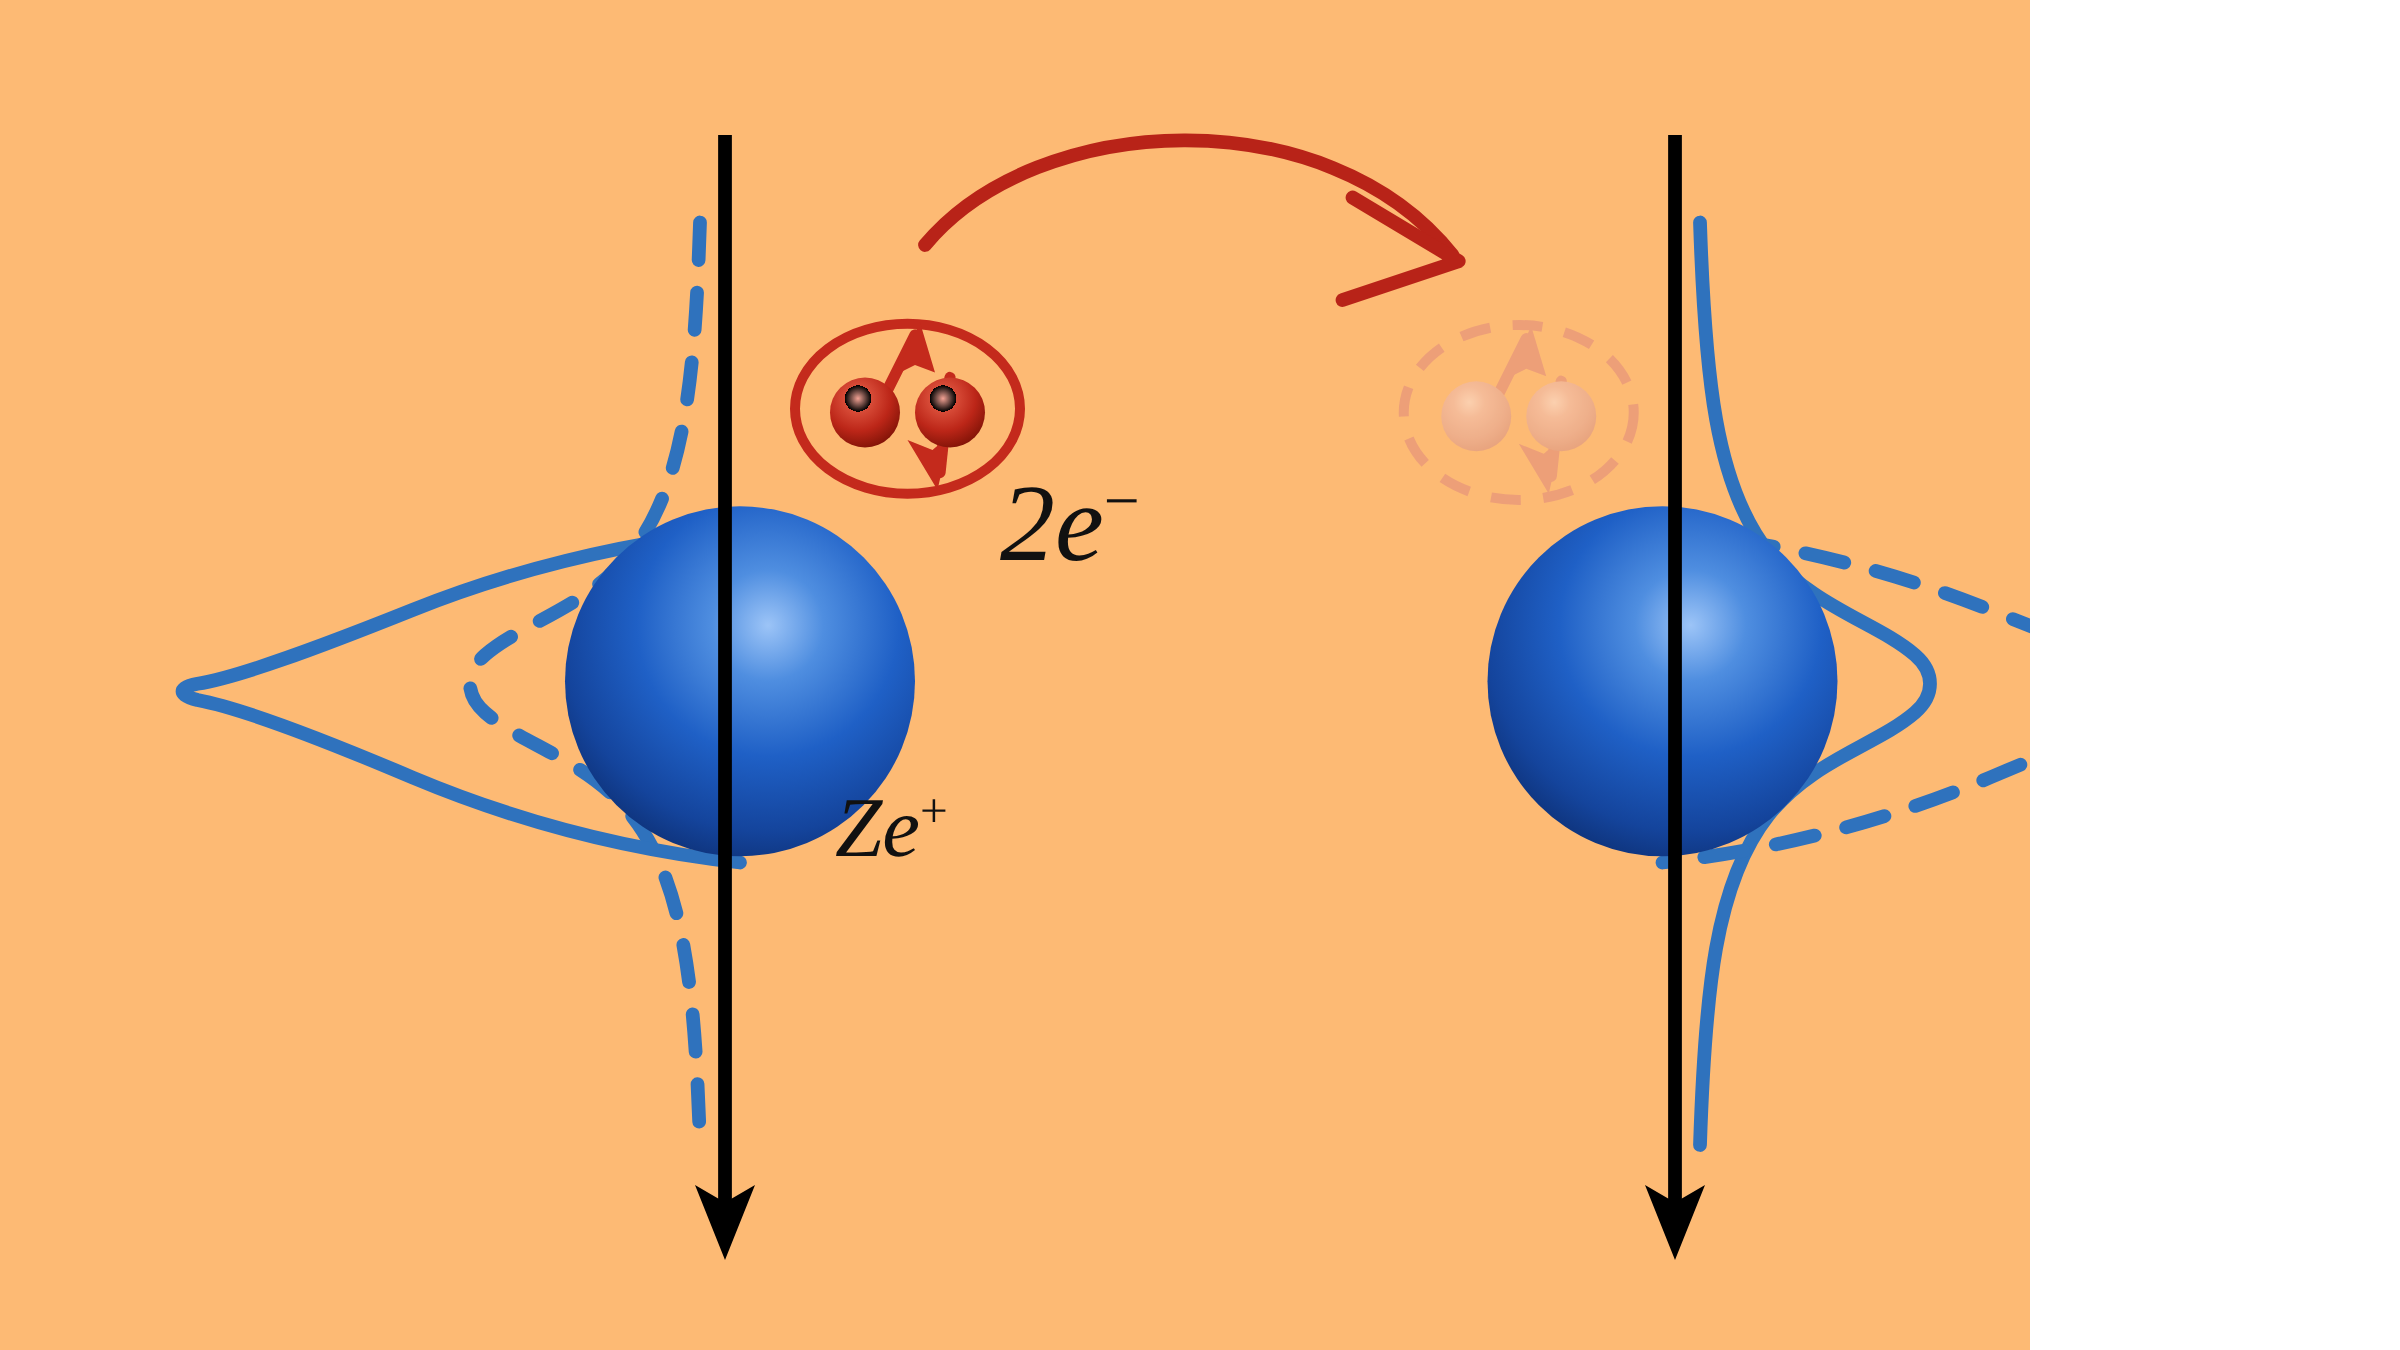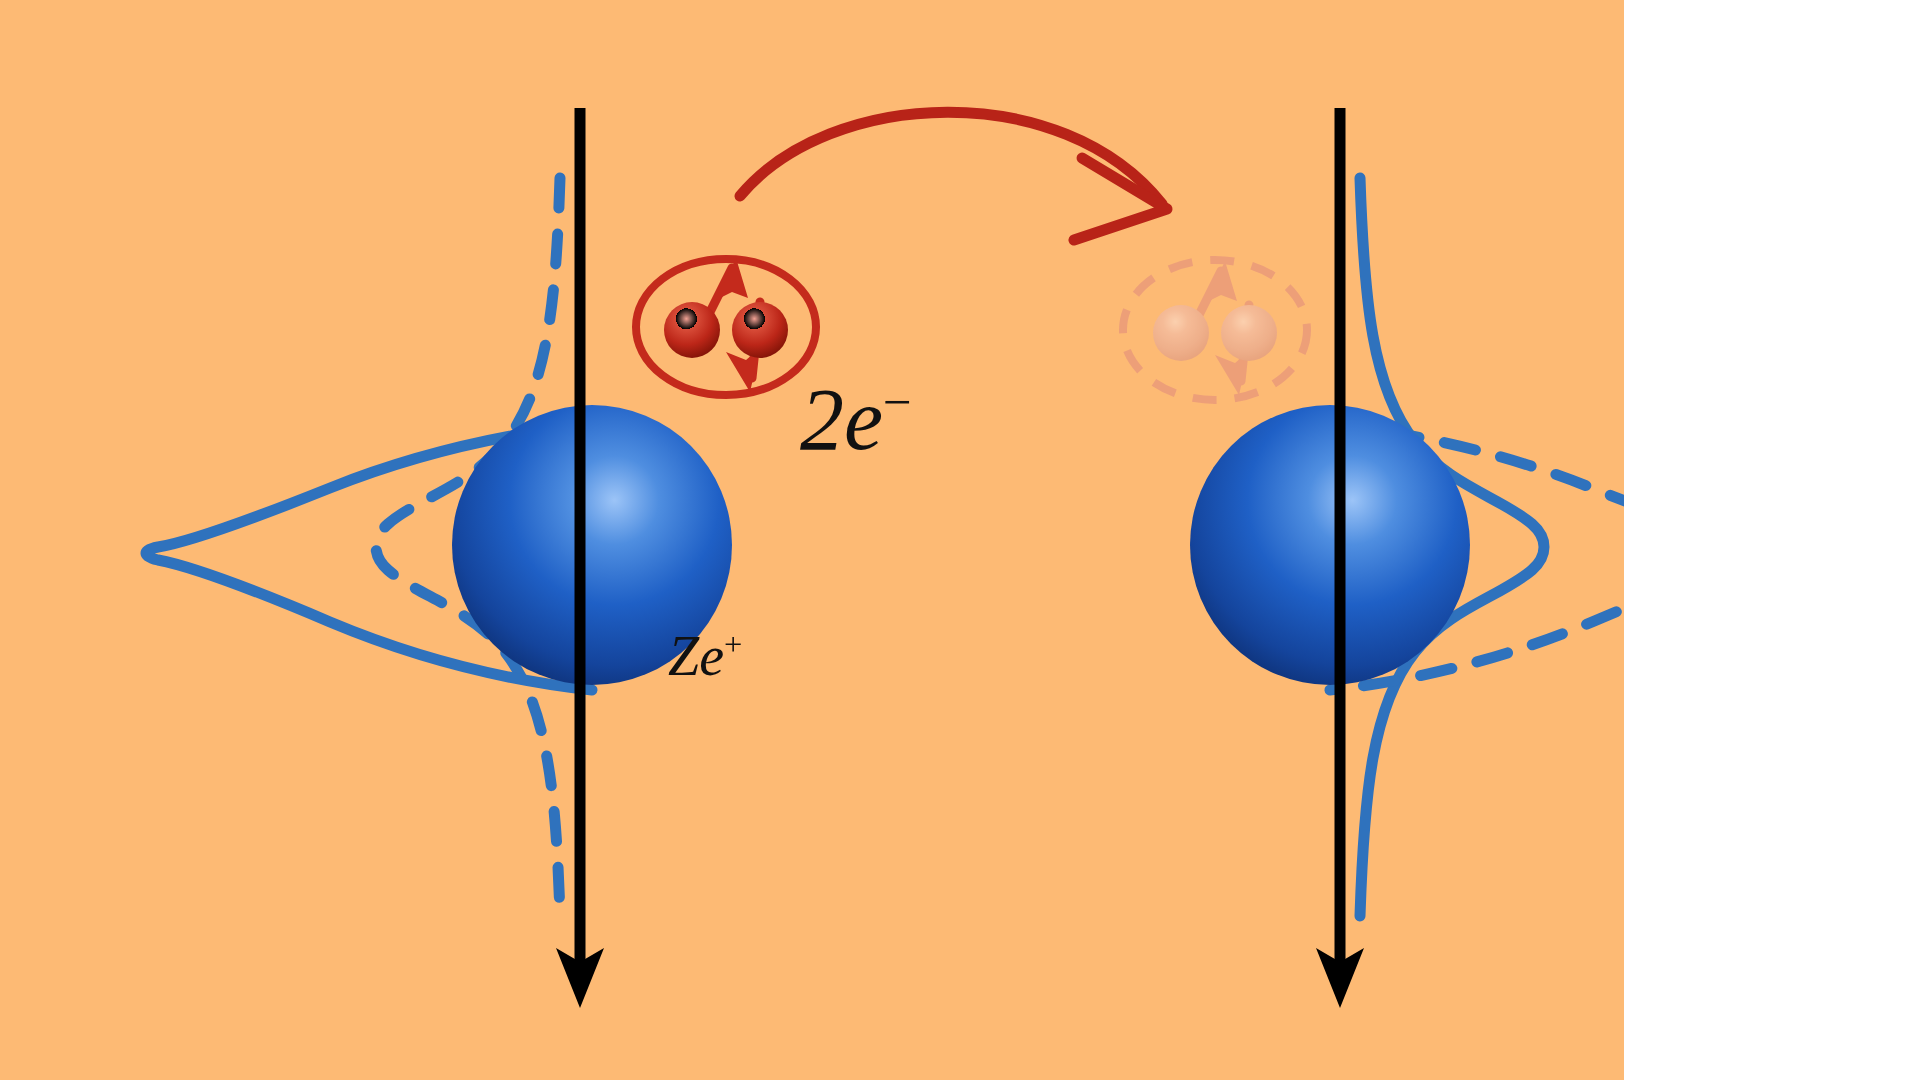--- a/index.html
+++ b/index.html
@@ -38,21 +38,21 @@
     line-height: 0;
   }
   #label-2e {
     left: 800px;
     top: 376px;
     font-size: 88px;
   }
   #label-ze {
     left: 668px;
     top: 628px;
-    font-size: 56px;
+    font-size: 68px;
   }
 </style>
 </head>
 <body>
 
 <div id="stage">
 
   <svg id="canvas" viewBox="0 0 1920 1080">
     <defs>
       <radialGradient id="ionGrad" cx="58%" cy="34%" r="72%">

